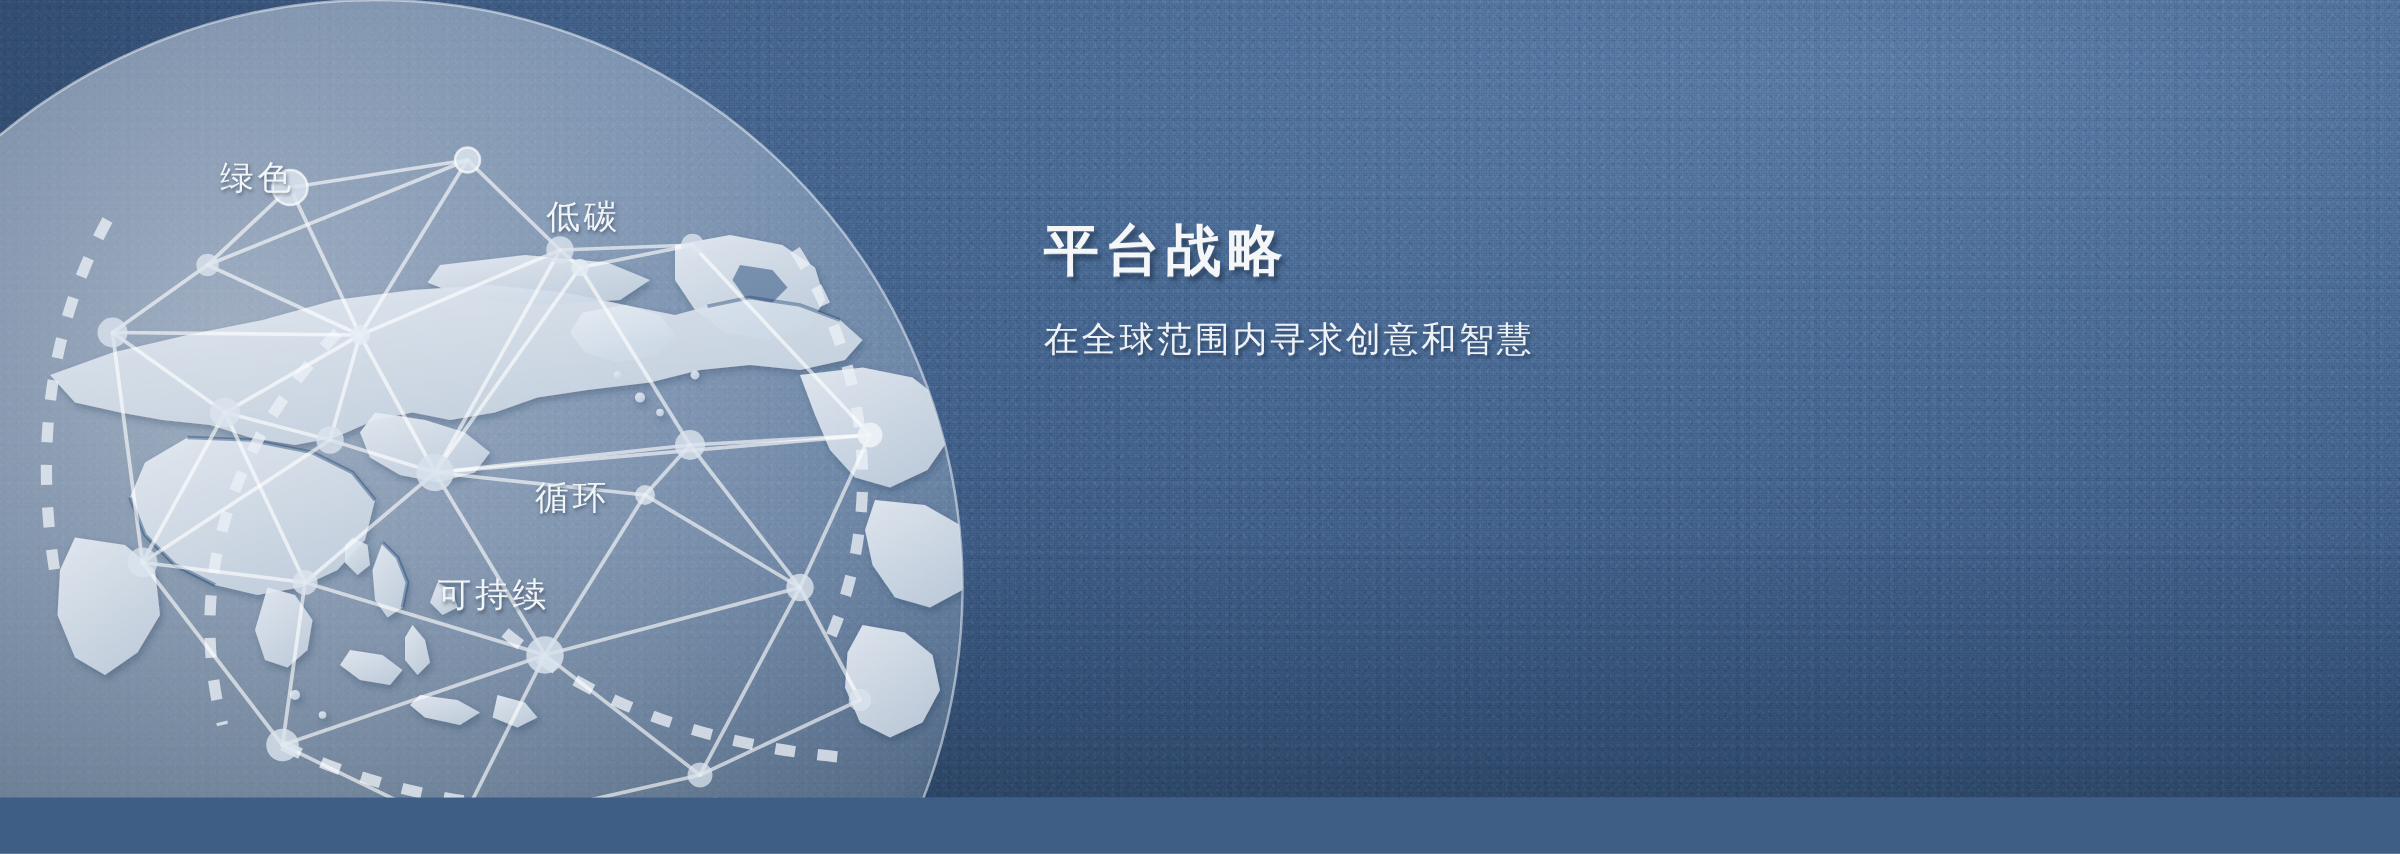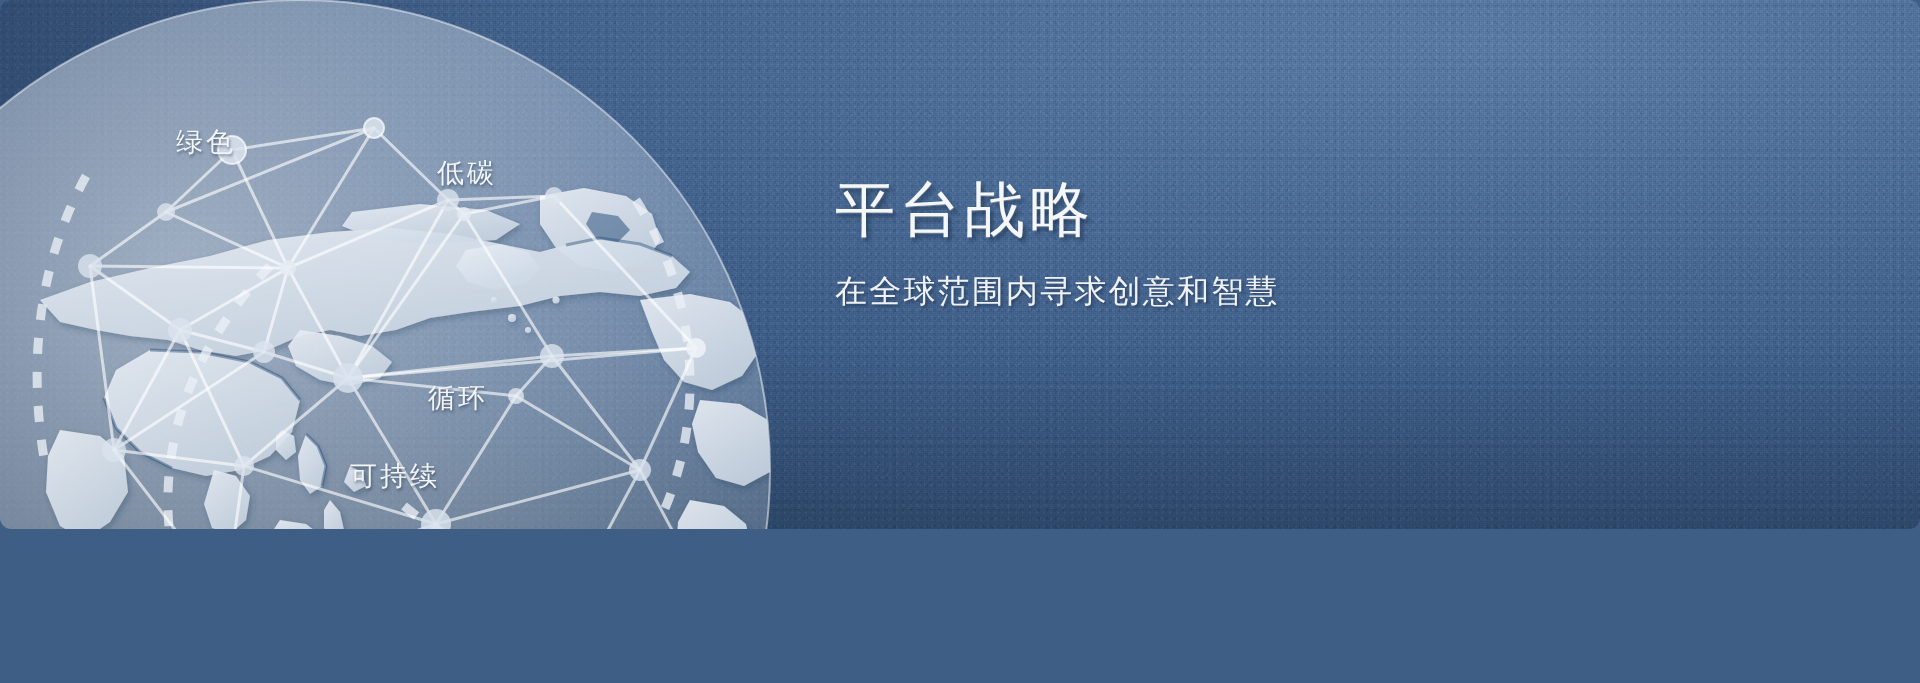--- a/index.html
+++ b/index.html
@@ -1,21 +1,21 @@
 <!DOCTYPE html>
 <html><head>
 <meta charset="utf-8">
 <style>
   html,body{margin:0;padding:0;}
   body{
     width:1920px;height:683px;overflow:hidden;
     font-family:"Liberation Sans","DejaVu Sans",sans-serif;
     background:#3f5e86;
   }
-  #stage{position:relative;width:1920px;height:529px;overflow:hidden;border-radius:11px;}
+  #stage{position:relative;width:1920px;height:638px;overflow:hidden;}
 
   
   .bg-base{
     position:absolute;inset:0;
     background:
       radial-gradient(130% 110% at 78% 8%, #5a7aa4 0%, #4c6d97 28%, #41608a 55%, #3a587f 78%, #33506f 100%);
   }
   .bg-vignette{
     position:absolute;inset:0;
     background:
@@ -46,28 +46,28 @@
 
   
   #globe-layer{position:absolute;left:0;top:0;width:980px;height:683px;}
 
   
   .headline{
     position:absolute;left:835px;top:178px;width:900px;
   }
   .headline h1{
     margin:0;
-    font-size:60px;line-height:1.05;font-weight:normal;
+    font-size:44px;line-height:1.05;font-weight:bold;
     letter-spacing:5px;
     color:#f4f6f8;
     text-shadow:3px 4px 4px rgba(22,38,60,.55), 0 1px 0 rgba(255,255,255,.35);
   }
   .sub-wrap{margin-top:26px;}
   .sub-line{
-    font-size:32px;line-height:1.54;
+    font-size:28px;line-height:1.54;
     letter-spacing:2.2px;
     color:#eef2f6;
     text-shadow:2px 2px 3px rgba(24,40,64,.55);
     white-space:nowrap;
   }
 
   
   .globe-label{
     position:absolute;
     font-size:27px;letter-spacing:3px;

